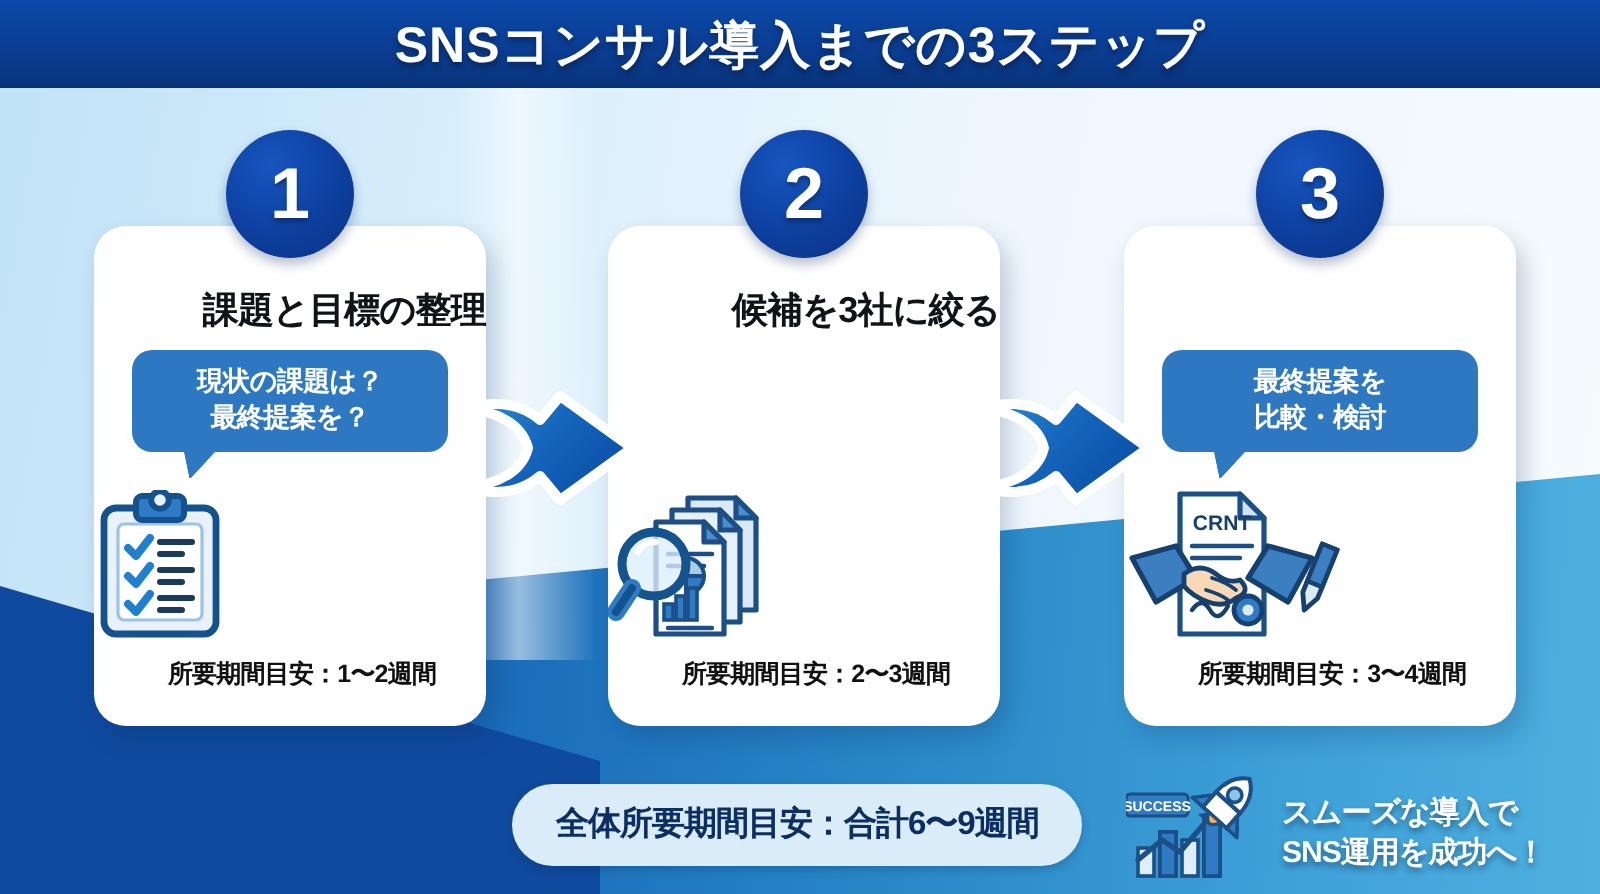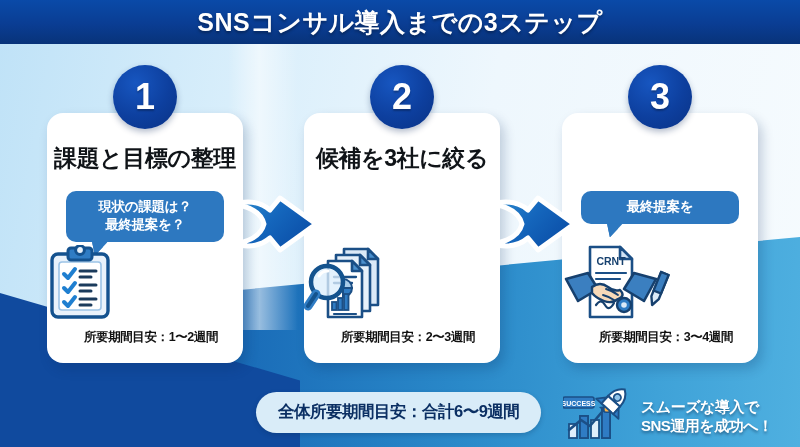--- a/index.html
+++ b/index.html
@@ -58,26 +58,26 @@
     box-shadow:0 3px 6px rgba(10,35,85,.3);
     display:flex; align-items:center; justify-content:center;
   }
   .badge-num {
     color:#fff; font-size:36px; font-weight:bold; line-height:1;
     text-shadow:0 2px 2px rgba(0,0,0,.28);
   }
 
   .card-title {
     position:absolute; top:30px; left:0; width:100%;
-    text-align:center; font-size:23px; font-weight:bold; color:#101418;
+    text-align:right; font-size:18px; font-weight:bold; color:#101418;
     letter-spacing:-.4px;
   }
 
   .bubble {
-    position:absolute; top:78px; left:50%; transform:translateX(-50%);
+    position:absolute; top:62px; left:50%; transform:translateX(-50%);
     width:158px; padding:7px 6px 8px;
     background:#2d78c0; border-radius:10px;
     text-align:center; color:#fff; font-weight:bold;
     font-size:13.5px; line-height:1.35; letter-spacing:-.3px;
   }
   .bubble::after {
     content:""; position:absolute; left:26px; bottom:-13px;
     width:0; height:0;
     border-left:11px solid #2d78c0;
     border-right:5px solid transparent;
@@ -210,20 +210,21 @@
     </div>
     <div class="card-duration">所要期間目安：2〜3週間</div>
   </div>
 
   <div class="card" id="card3">
     <div class="badge">
       <span class="badge-num">3</span>
     </div>
     <div class="bubble">
       <div>最終提案を</div>
+      <div>比較・検討</div>
     </div>
     <div class="icon-area">
       <span>
         <svg width="108" height="80" viewBox="0 0 108 80">
           <g stroke="#1b4f86" stroke-width="2.6" stroke-linejoin="round">
             <path d="M28 4 h30 l12 12 v58 h-42 z" fill="#fff"></path>
             <path d="M58 4 v12 h12 z" fill="#cfe2f4"></path>
           </g>
           <text x="49" y="22" font-family="'Liberation Sans',sans-serif" font-size="10.5" font-weight="bold" fill="#16406e" text-anchor="middle">CRNT</text>
           <g stroke="#1b4f86" stroke-width="2.2" stroke-linecap="round">

